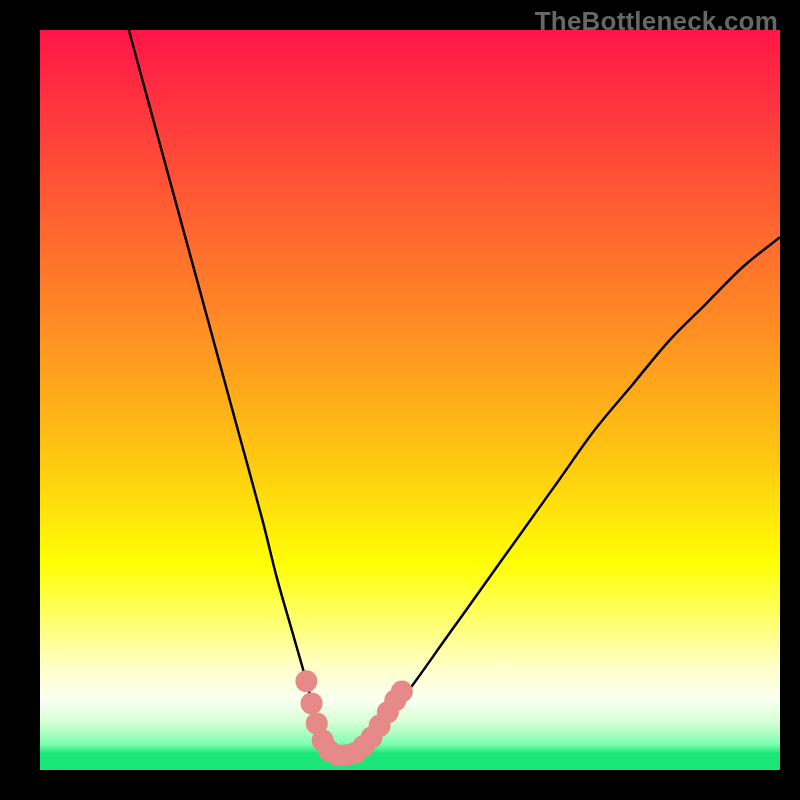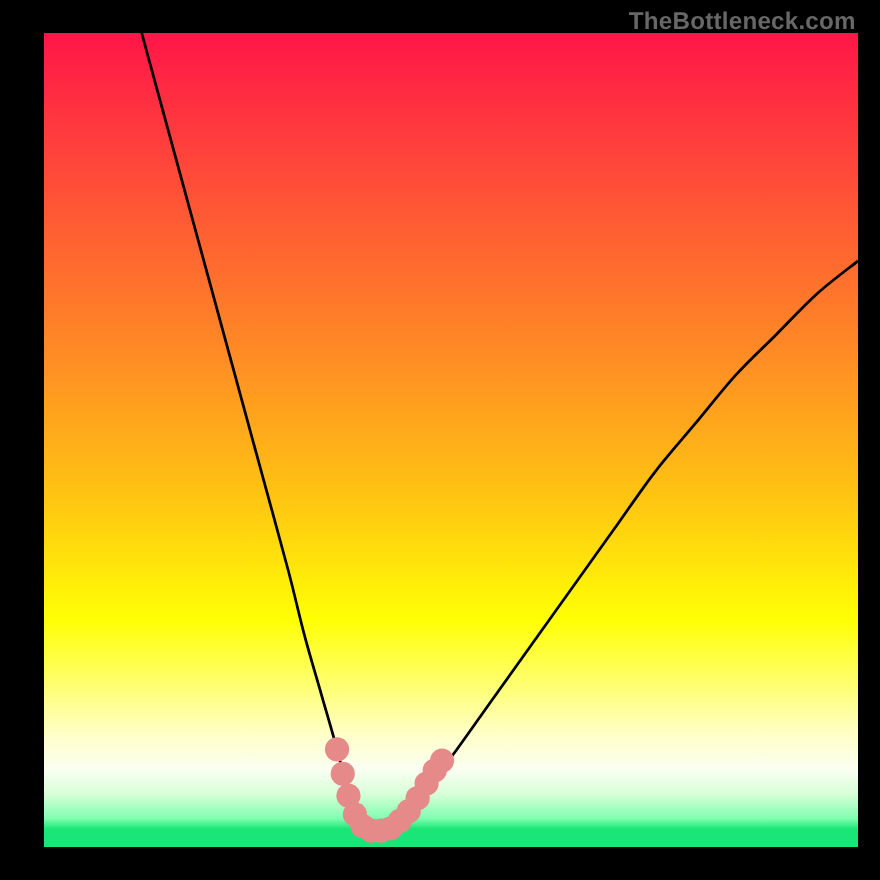--- a/index.html
+++ b/index.html
@@ -30,21 +30,21 @@
     left: 0;
     top: 0;
     width: 100%;
     height: 100%;
   }
   .watermark {
     position: absolute;
     top: 6px;
     right: 22px;
     font-family: Arial, Helvetica, sans-serif;
-    font-size: 22px;
+    font-size: 26px;
     font-weight: 600;
     color: #676767;
     letter-spacing: 0.2px;
   }
   svg.overlay {
     position: absolute;
     left: 0;
     top: 0;
   }
 </style>

